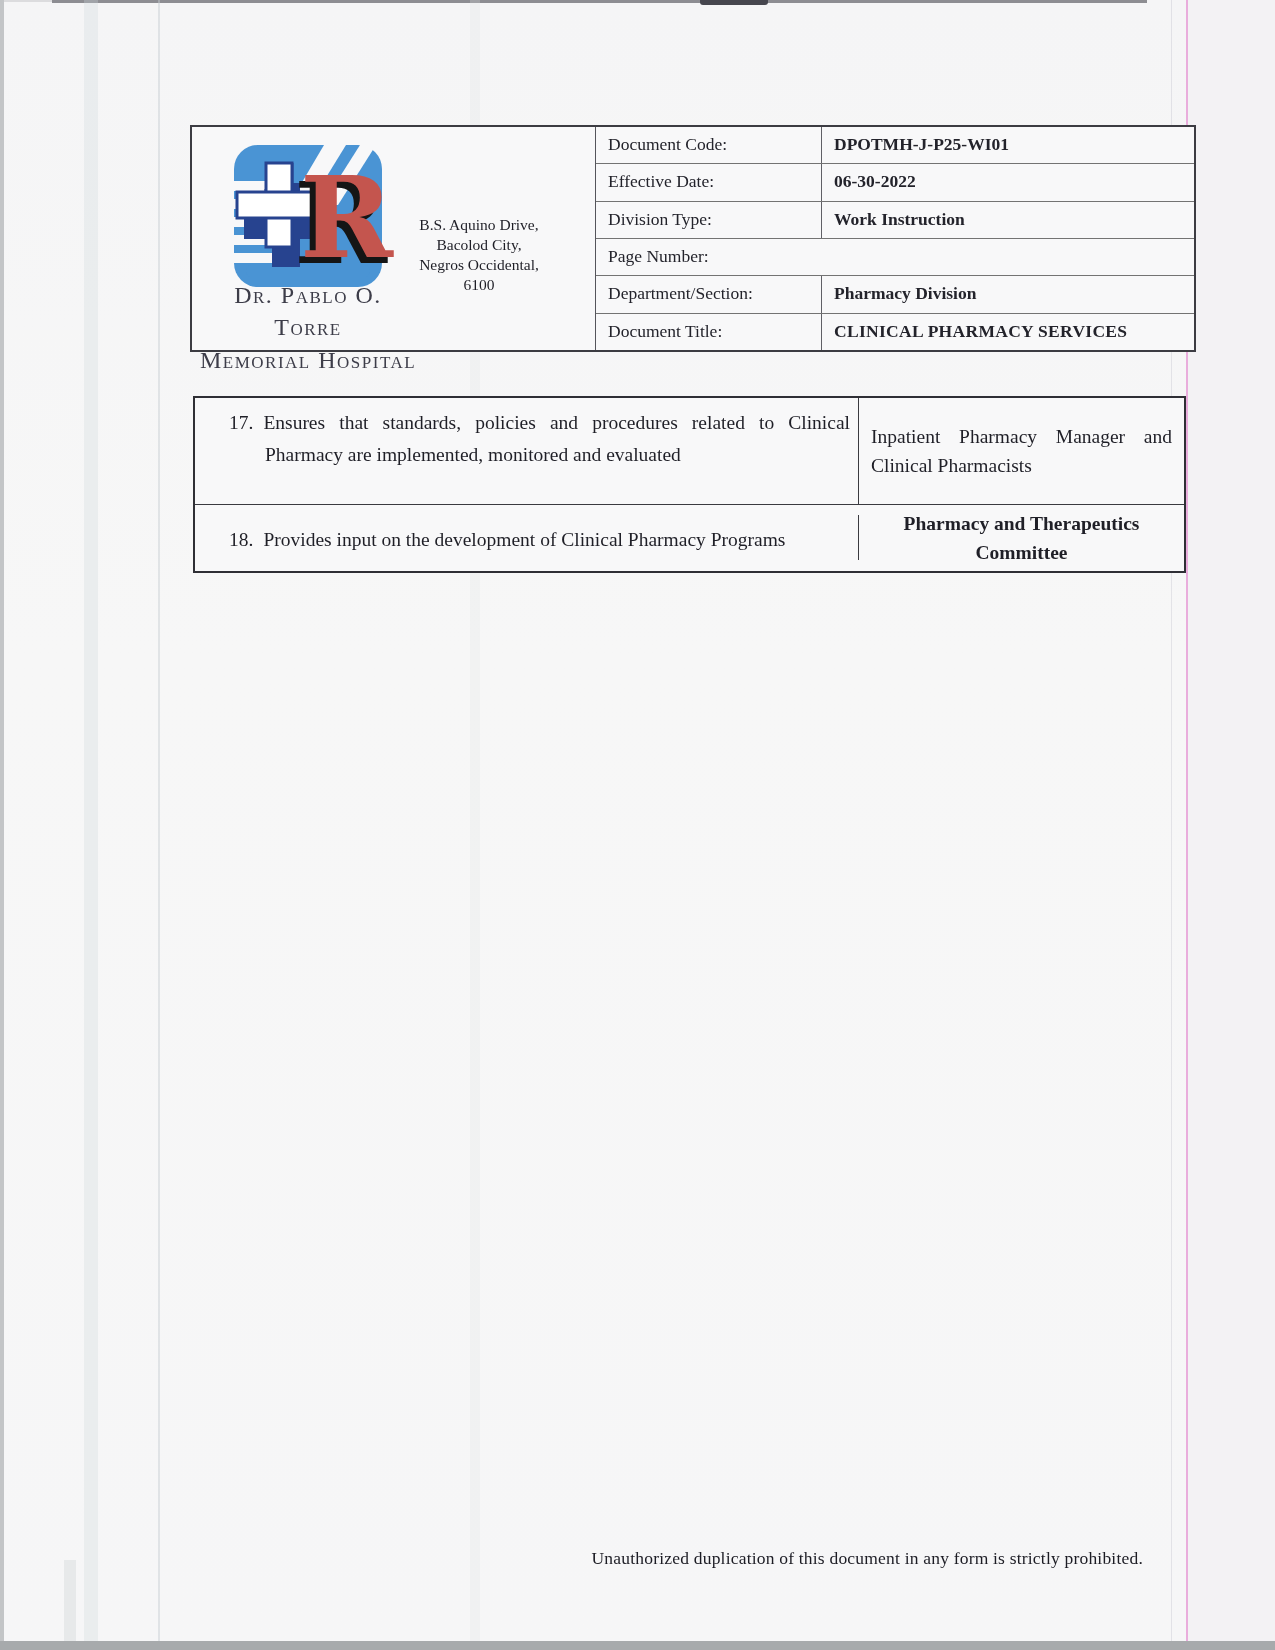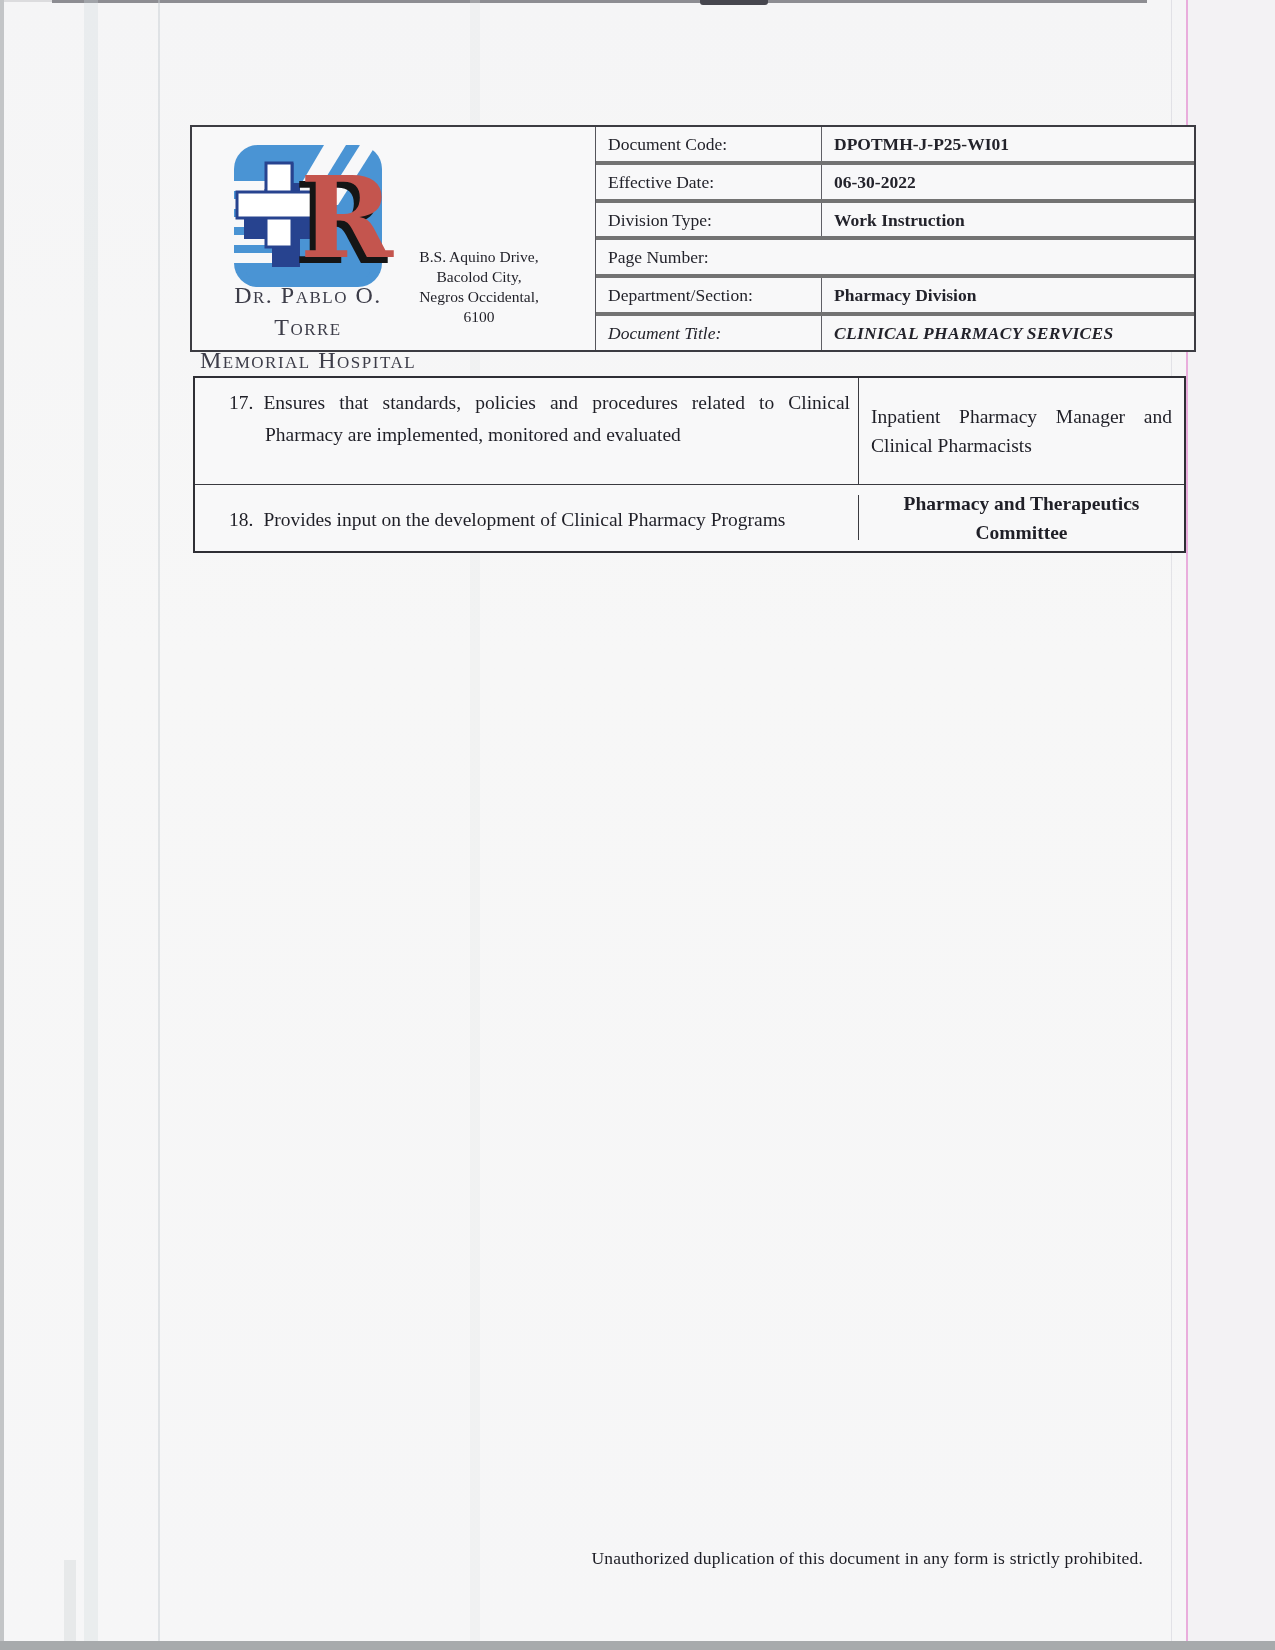--- a/index.html
+++ b/index.html
@@ -32,42 +32,42 @@
   }
   .org-cell{width:403px;position:relative;}
   .logo-wrap{position:absolute;left:28px;top:12px;width:178px;height:172px;}
   .org-name{
     position:absolute;left:6px;top:152px;width:220px;text-align:center;
     font-variant:small-caps;letter-spacing:1.5px;color:#3d3d49;
     font-size:24px;line-height:1.35;font-weight:500;
   }
   .org-address{
     position:absolute;left:212px;top:88px;width:150px;text-align:center;
-    font-size:15.5px;line-height:1.3;color:#1e1e26;margin-top:32px;
+    font-size:15.5px;line-height:1.3;color:#1e1e26;
   }
   .meta-grid{
     flex:1;border-left:1px solid #55555b;display:flex;flex-direction:column;
   }
   .meta-row{
-    flex:1;display:flex;border-bottom:4px solid #737373;box-sizing:border-box;
+    flex:1;display:flex;border-bottom:1px solid #737373;box-sizing:border-box;
   }
-  .meta-row:last-child{border-bottom:none;font-style:italic;}
+  .meta-row:last-child{border-bottom:none;}
   .meta-label{
     width:225px;box-sizing:border-box;padding:7px 6px 0 12px;
     font-size:17.5px;color:#23232b;
   }
   .meta-value{
     flex:1;border-left:1px solid #606066;box-sizing:border-box;
     padding:7px 6px 0 12px;font-size:17.5px;color:#23232b;font-weight:bold;
   }
   .meta-value.bold{font-weight:bold;letter-spacing:0.3px;}
 
   
   .duty-table{
-    position:absolute;left:193px;top:376px;width:993px;height:177px;
+    position:absolute;left:193px;top:396px;width:993px;height:177px;
     border:2px solid #2f2f35;box-sizing:border-box;background:#f8f8f9;
     display:flex;flex-direction:column;
   }
   .duty-row{display:flex;border-bottom:1.5px solid #3a3a40;box-sizing:border-box;}
   .duty-row:last-child{border-bottom:none;}
   .duty-row.r17{height:114px;}
   .duty-row.r18{flex:1;align-items:center;}
   .duty-cell{
     width:664px;box-sizing:border-box;border-right:1.5px solid #3a3a40;
     padding:9px 8px 4px 70px;text-indent:-36px;text-align:justify;

